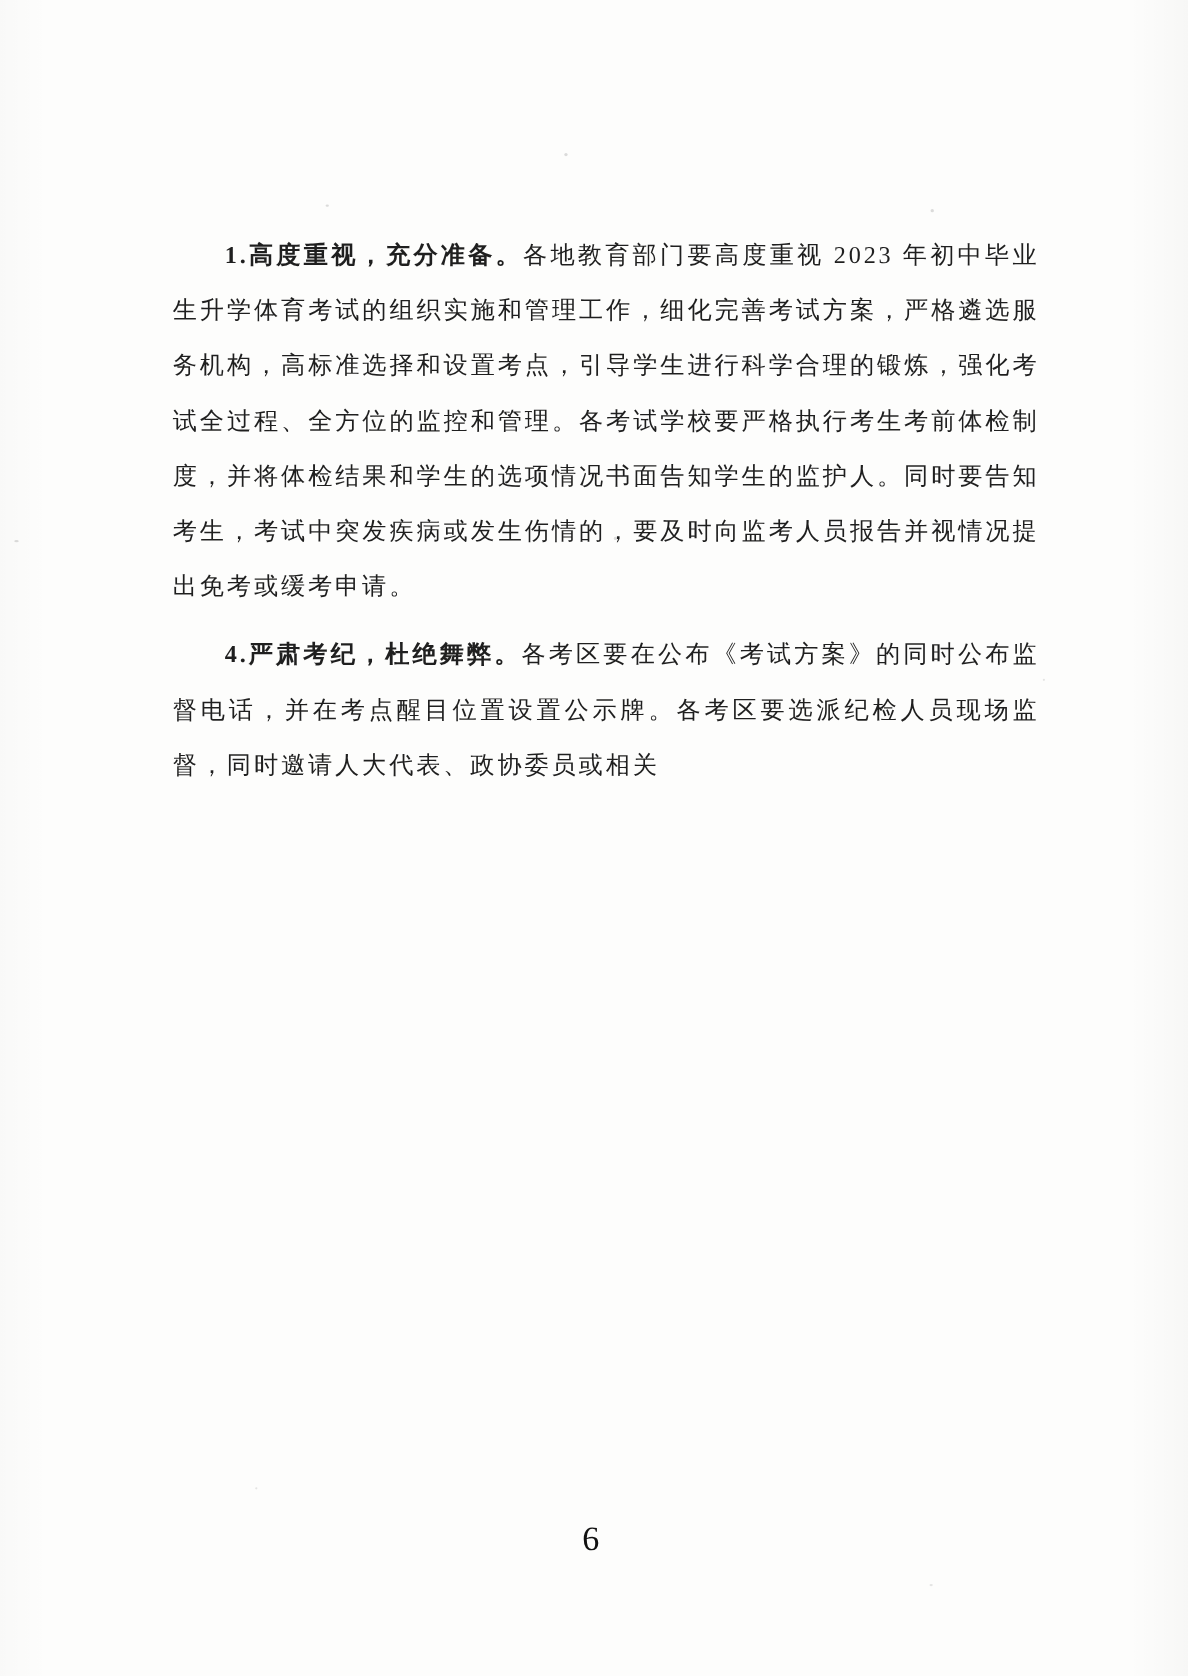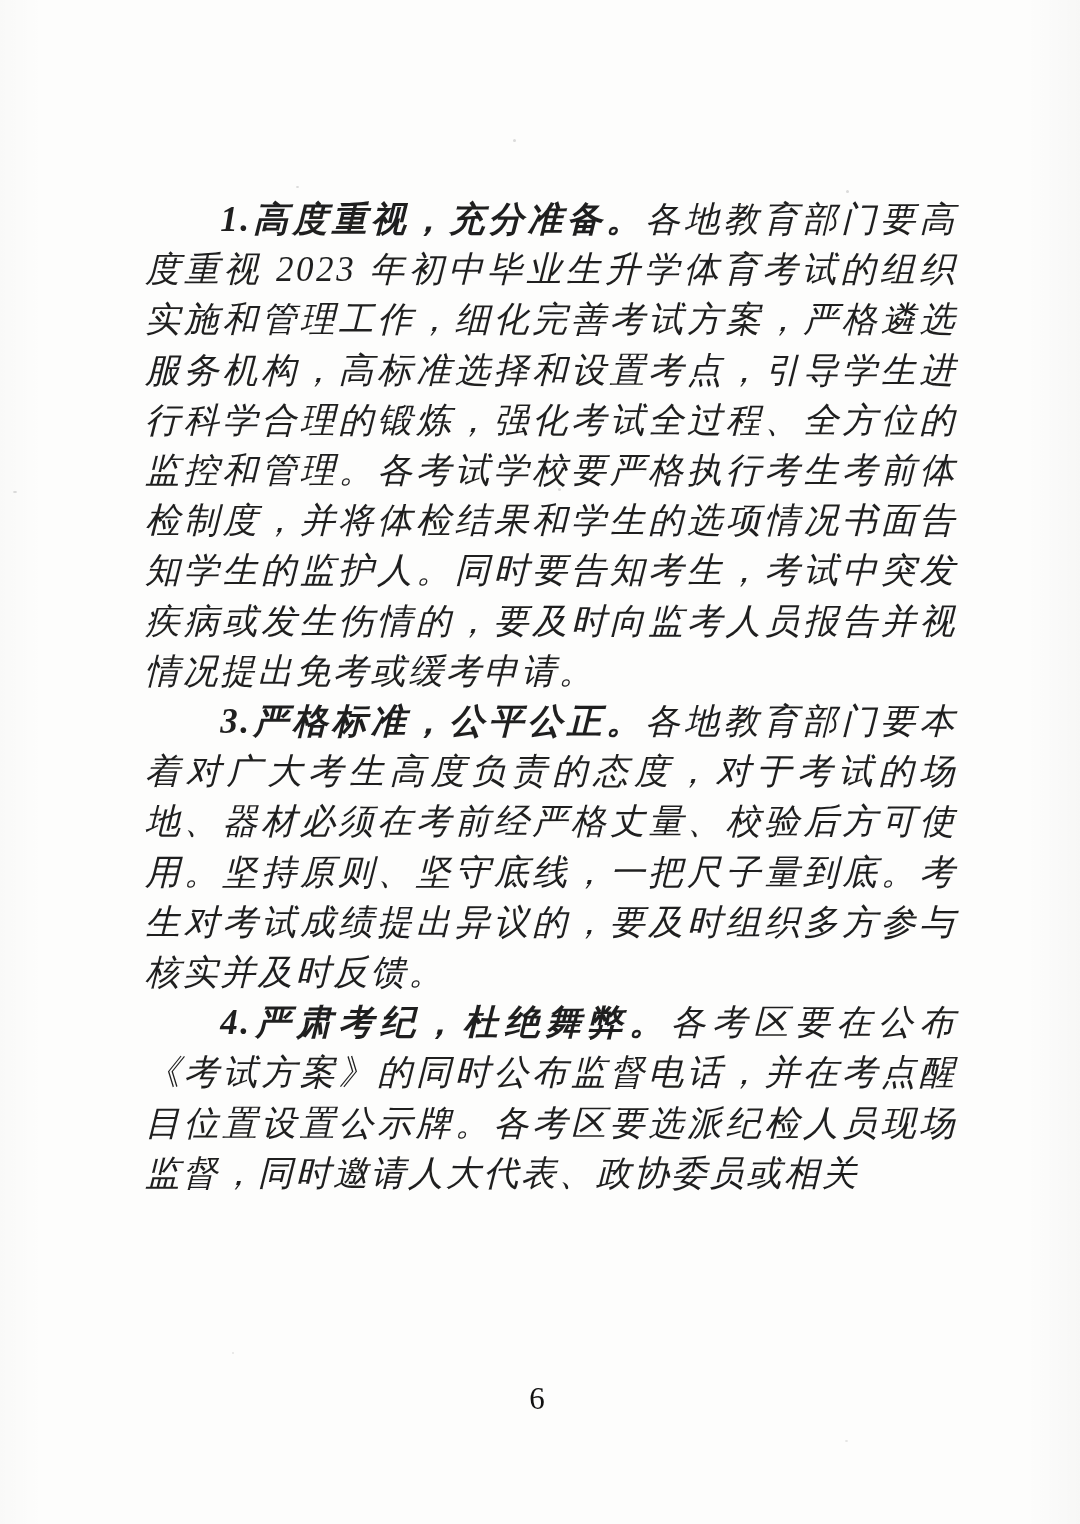--- a/index.html
+++ b/index.html
@@ -21,29 +21,28 @@
     background: linear-gradient(90deg, rgba(0,0,0,0.015) 0%, rgba(0,0,0,0) 4%, rgba(0,0,0,0) 95%, rgba(0,0,0,0.025) 100%);
   }
   .text-block {
     position: absolute;
     left: 145px;
     top: 195px;
     width: 812px;
     color: #1f1f1f;
   }
   .para {
-    margin: 0;
-    font-size: 35px;
+    margin: 12px;
+    font-size: 22px;
     line-height: 50.2px;
     letter-spacing: 2.6px;
     text-align: justify;
     text-justify: inter-character;
     text-indent: 2.15em;
     word-break: normal;
-    font-style: italic;
   }
   .para:nth-of-type(4) {
     margin-top: 6px;
   }
   .para .lead {
     font-weight: 700;
   }
   .page-number {
     position: absolute;
     left: 0;
@@ -73,21 +72,20 @@
 </head>
 <body>
 
 <div class="page">
 
   <div class="text-block">
 
     <p class="para"><span class="lead">1.高度重视，充分准备。</span><span class="body">各地教育部门要高度重视 2023 年初中毕业生升学体育考试的组织实施和管理工作，细化完善考试方案，严格遴选服务机构，高标准选择和设置考点，引导学生进行科学合理的锻炼，强化考试全过程、全方位的监控和管理。各考试学校要严格执行考生考前体检制度，并将体检结果和学生的选项情况书面告知学生的监护人。同时要告知考生，考试中突发疾病或发生伤情的，要及时向监考人员报告并视情况提出免考或缓考申请。</span></p>
 
 
-    <p class="para"><span class="lead">3.严格标准，公平公正。</span><span class="body">各地教育部门要本着对广大考生高度负责的态度，对于考试的场地、器材必须在考前经严格丈量、校验后方可使用。坚持原则、坚守底线，一把尺子量到底。考生对考试成绩提出异议的，要及时组织多方参与核实并及时反馈。</span></p>
 
     <p class="para"><span class="lead">4.严肃考纪，杜绝舞弊。</span><span class="body">各考区要在公布《考试方案》的同时公布监督电话，并在考点醒目位置设置公示牌。各考区要选派纪检人员现场监督，同时邀请人大代表、政协委员或相关</span></p>
 
   </div>
 
   <div class="page-number">6</div>
 
   <div class="speck s1"></div>
   <div class="speck s2"></div>
   <div class="speck s3"></div>

